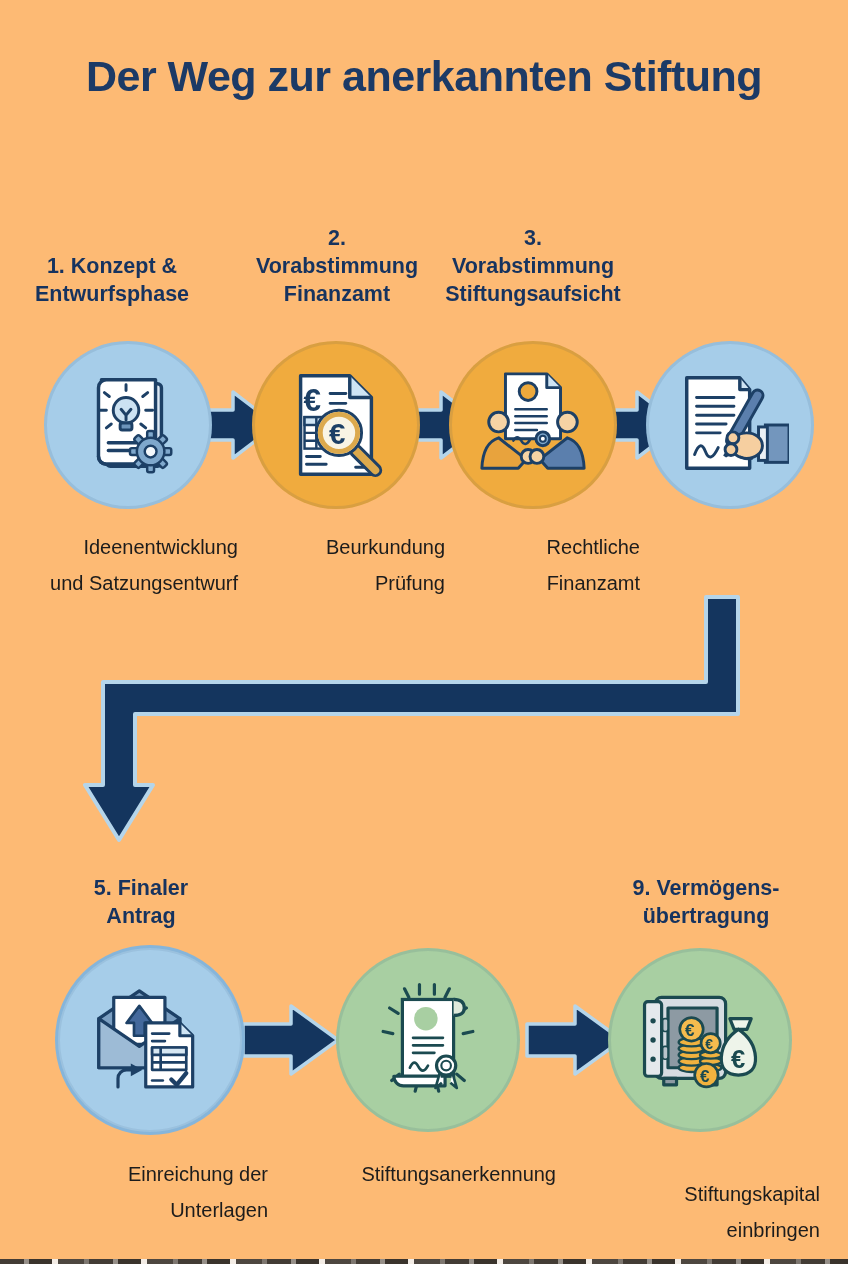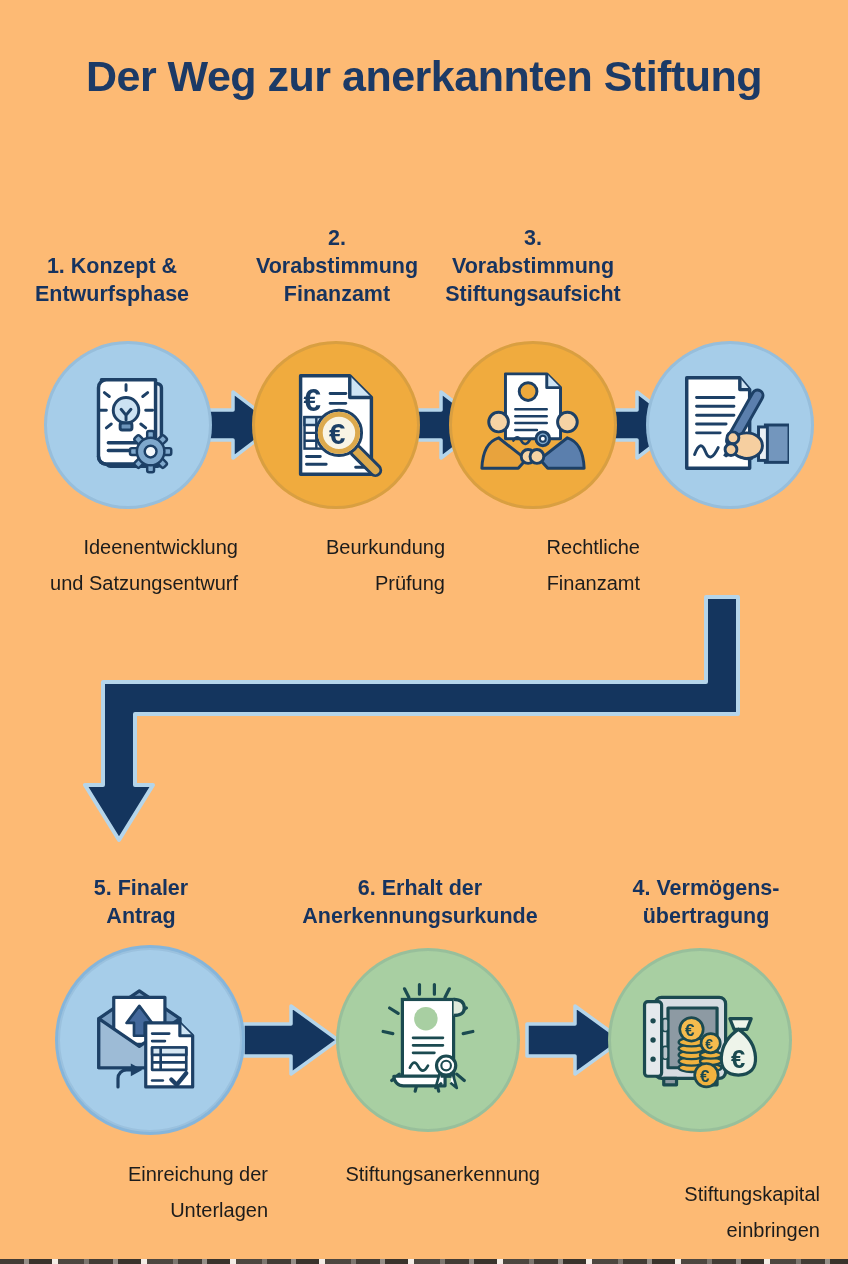--- a/index.html
+++ b/index.html
@@ -170,23 +170,21 @@
 
   <div class="step-caption txt" style="top:529px;left:18px;width:220px">Ideenentwicklung
 und Satzungsentwurf</div>
   <div class="step-caption txt" style="top:529px;left:225px;width:220px">Beurkundung
 Prüfung</div>
   <div class="step-caption txt" style="top:529px;left:420px;width:220px">Rechtliche
 Finanzamt</div>
 
   <div class="step-heading txt" style="top:864px;height:66px;left:16px;width:250px">5. Finaler
 Antrag</div>
-  <div class="step-heading txt" style="top:864px;height:66px;left:295px;width:250px">6. Erhalt der
-Anerkennungsurkunde</div>
-  <div class="step-heading txt" style="top:864px;height:66px;left:581px;width:250px">4. Vermögens-
+  <div class="step-heading txt" style="top:864px;height:66px;left:581px;width:250px">9. Vermögens-
 übertragung</div>
 
   <div class="circle blue-rim" style="top: 948px; left: 58px; width: 184px; height: 184px; background-color: rgb(166, 205, 233);">
     <svg viewBox="0 0 120 120" width="128" height="128">
       <g stroke="#1d4066" stroke-width="3" stroke-linejoin="round">
         <path d="M12 40 L50 14 88 40 v46 H12 z" fill="#7b9fc2"></path>
         <rect x="26" y="20" width="48" height="44" fill="#fff"></rect>
         <path d="M38 44 h7 v12 h10 V44 h7 L50 28 z" fill="#44699c" stroke-width="2.5"></path>
         <path d="M12 40 l38 26 38 -26 v46 H12 z" fill="#9dbbd6"></path>
       </g>
@@ -253,18 +251,18 @@
       <text x="46" y="56" font-size="16" font-weight="bold" fill="#1b4a50">€</text>
       <circle cx="70" cy="63" r="9" fill="#f5bc4e" stroke="#1b4a50" stroke-width="2.5"></circle>
       <text x="65" y="68" font-size="13" font-weight="bold" fill="#1b4a50">€</text>
       <circle cx="66" cy="93" r="11" fill="#f0b23f" stroke="#1b4a50" stroke-width="2.5"></circle>
       <text x="60" y="99" font-size="16" font-weight="bold" fill="#1b4a50">€</text>
     </svg>
   </div>
 
   <div class="step-caption txt" style="top:1156px;left:28px;width:240px">Einreichung der
 Unterlagen</div>
-  <div class="step-caption txt" style="top:1156px;left:300px;width:240px">Stiftungsanerkennung</div>
+  <div class="step-caption txt" style="top:1156px;left:316px;width:240px">Stiftungsanerkennung</div>
   <div class="step-caption txt" style="top:1176px;left:580px;width:240px">Stiftungskapital
 einbringen</div>
 
   <div class="bottom-strip"></div>
 </div>
 
 </body></html>

